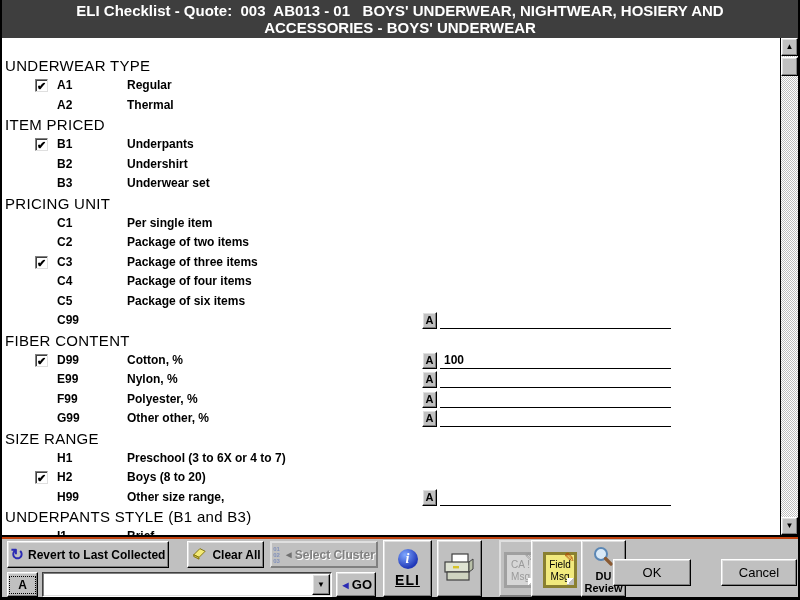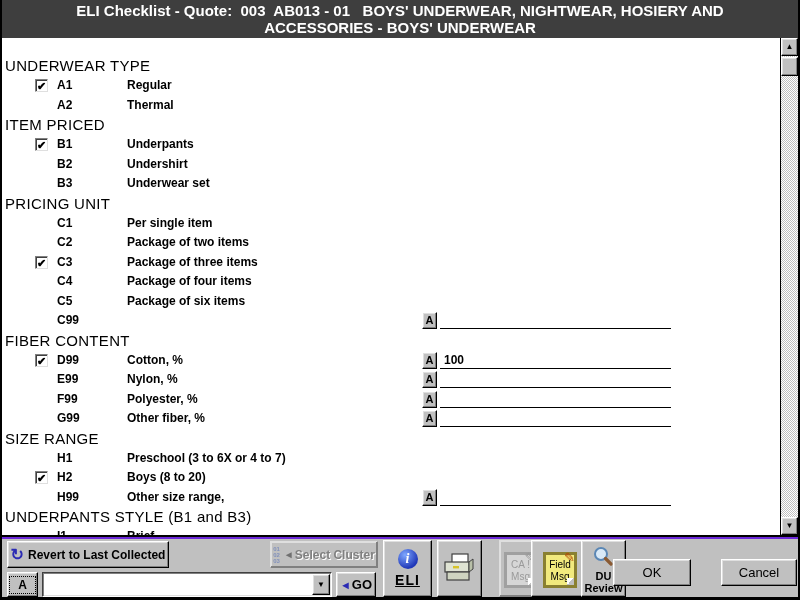--- a/index.html
+++ b/index.html
@@ -1,19 +1,19 @@
 <!DOCTYPE html>
 <html><head>
 <meta charset="utf-8">
 <style>
   html,body{margin:0;padding:0;background:#777;}
   *{box-sizing:border-box;}
   .screen{
     position:relative;width:800px;height:600px;overflow:hidden;
-    background:#6d28d9;
+    background:#c2410c;
     font-family:"Liberation Sans",sans-serif;
     border-left:2px solid #000;border-right:2px solid #000;border-bottom:3px solid #000;
   }
   
   .titlebar{
     position:absolute;left:-2px;top:0;width:800px;height:38px;
     background:#3e3e3e;color:#fff;font-weight:bold;font-size:15px;
     text-align:center;padding-top:2px;
   }
   .titlebar div{line-height:17px;white-space:pre;}
@@ -185,21 +185,21 @@
           <span class="input-line"></span>
         </div>
         <div class="row">
           <span class="code">F99</span>
           <span class="lbl">Polyester, %</span>
           <span class="attr-btn">A</span>
           <span class="input-line"></span>
         </div>
         <div class="row">
           <span class="code">G99</span>
-          <span class="lbl">Other fiber, %</span>
+          <span class="lbl">Other other, %</span>
           <span class="attr-btn">A</span>
           <span class="input-line"></span>
         </div>
         <div class="sec">SIZE RANGE</div>
         <div class="row">
           <span class="code">H1</span>
           <span class="lbl">Preschool (3 to 6X or 4 to 7)</span>
         </div>
         <div class="row">
           <span class="cb">✔</span>
@@ -235,20 +235,29 @@
     </div>
   </div>
 
   <div class="footer">
 
     <div class="b95 smallbtn" style="left:5px;width:162px;">
       <span class="revert-icon">↻</span>
       <span>Revert to Last Collected</span>
     </div>
 
+    <div class="b95 smallbtn" style="left:185px;width:77px;">
+      <span>
+        <svg width="18" height="14" viewBox="0 0 20 16">
+          <polygon points="4,10 11,3 17,6 10,13" fill="#f3ea76" stroke="#7a6a00" stroke-width="1"></polygon>
+          <polygon points="4,10 10,13 10,15 4,12" fill="#d8cc55" stroke="#7a6a00" stroke-width="1"></polygon>
+        </svg>
+      </span>
+      <span>Clear All</span>
+    </div>
 
     <div class="b95 smallbtn disabled" style="left:268px;width:108px;border-color:#dfdfdf #808080 #808080 #dfdfdf;">
       <span class="cluster-glyph">
         <span>01</span><br>
         <span>02</span><br>
         <span>03</span>
       </span>
       <span class="gray-arrow">◄</span>
       <span style="margin-left:-3px;">Select Cluster</span>
     </div>

